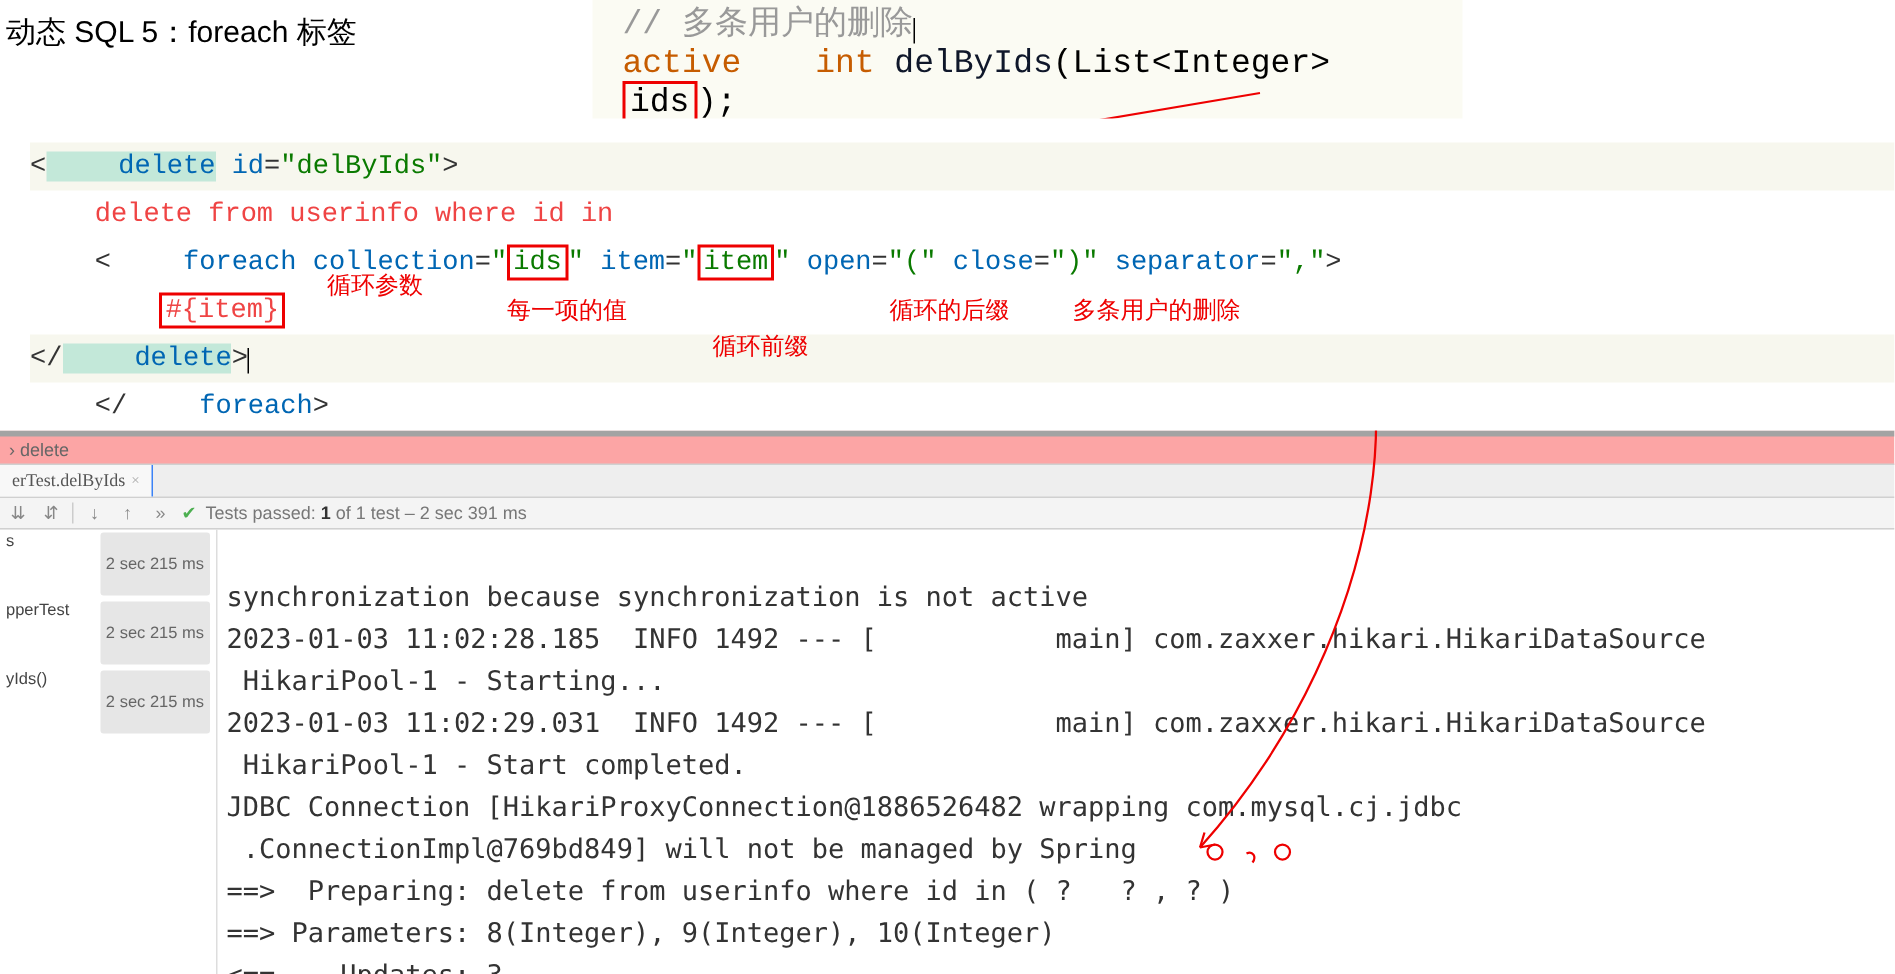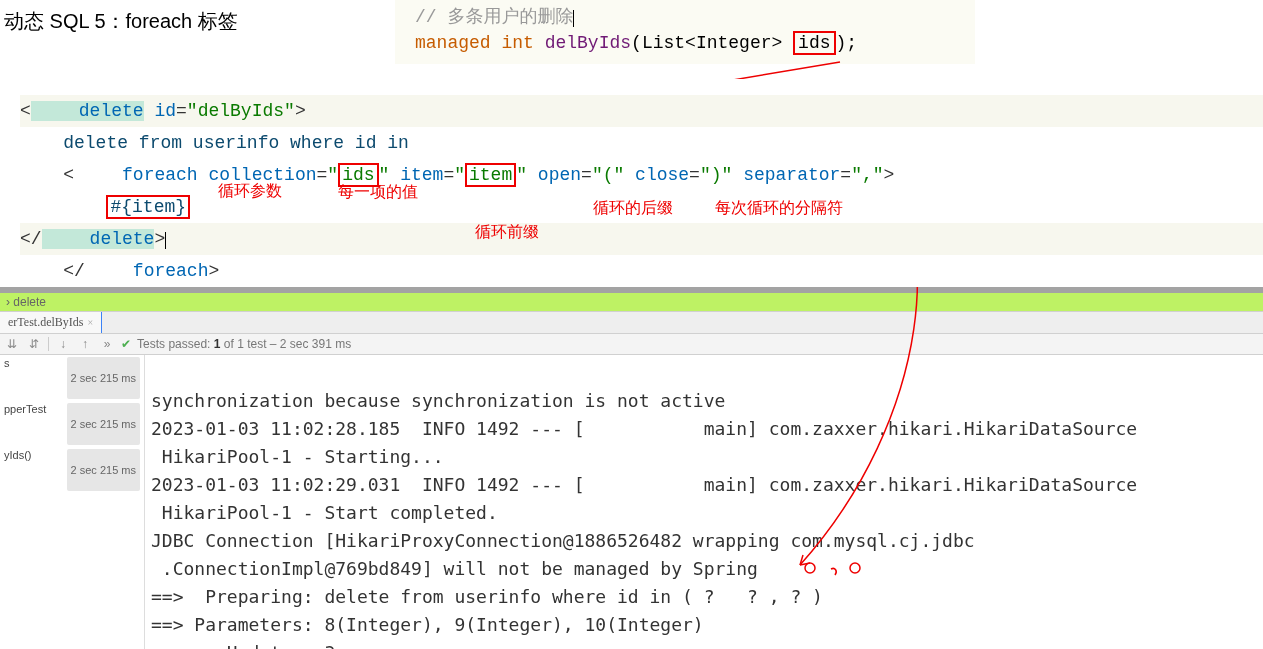--- a/index.html
+++ b/index.html
@@ -1,41 +1,41 @@
 <!DOCTYPE html>
 <html><head>
   <meta charset="utf-8">
   <style>
     * { box-sizing: border-box; margin: 0; padding: 0; }
     body { font-family: "Microsoft YaHei", sans-serif; font-size: 14px; background: #fff; width: 1263px; }
     .mono { font-family: Consolas, "Courier New", monospace; }
     .title { font-size: 20px; padding: 8px 0 0 4px; color: #000; position: relative; z-index: 5; }
     
-    .java-snip { position: absolute; left: 395px; top: 0; width: 580px; background: #fbfbf3; padding: 4px 20px 8px; font-size: 18px; line-height: 26px; }
+    .java-snip { position: absolute; left: 395px; top: 0; width: 580px; background: #fbfbf3; padding: 4px 20px 8px; font-size: 22px; line-height: 26px; }
     .java-comment { color: #999; }
     .kw-public { color: #c65c00; }
-    .kw-int { color: #c65c00; }
-    .method { color: #701a75; }
+    .kw-int { color: #c65c00; margin-left: 36px; }
+    .method { color: #0f172a; }
     .param-box { border: 2px solid #e00; padding: 0 3px; }
     .cursor-line { display: inline-block; border-left: 1px solid #000; height: 17px; vertical-align: text-bottom; }
     
     .xml-block { padding: 16px 0 0 20px; background: #fff; margin-top: 44px; font-size: 18px; line-height: 32px; }
     .xml-line { white-space: pre; }
     .xml-tag { color: #0066b3; padding-left: 48px; }
     .xml-attr { color: #0066b3; }
-    .xml-text { color: #0c4a6e; text-align: center; }
+    .xml-text { color: #ef4444; text-align: center; }
     .xml-str { color: #0a7a00; }
     .xml-punct { color: #333; }
     .full-line { background: #f7f7ee; }
     .hlb { background: #c3e8d9; }
     .red-box { border: 2px solid #e00; padding: 0 2px; }
     
     .ann-row { position: absolute; color: #e00; font-size: 16px; font-family: "Microsoft YaHei", sans-serif; }
     
-    .breadcrumb { background: #bef264; border-top: 6px solid #a3a3a3; border-bottom: 1px solid #d0d0d0; padding: 2px 6px; font-size: 12px; color: #666; }
+    .breadcrumb { background: #fca5a5; border-top: 4px solid #a3a3a3; border-bottom: 1px solid #d0d0d0; padding: 2px 6px; font-size: 12px; color: #666; }
     
     .tabbar { display: flex; border-bottom: 1px solid #d0d0d0; background: #eee; font-size: 12px; }
     .tab { padding: 3px 8px; background: #f8f8f8; color: #555; display: flex; align-items: center; gap: 4px; border-right: 1px solid #3b82f6; font-family: Liberation Serif, serif; }
     .tab .x { color: #aaa; font-size: 10px; }
     
     .toolbar { display: flex; align-items: center; border-bottom: 1px solid #d0d0d0; background: #f4f4f4; font-size: 12px; padding: 2px 4px; gap: 6px; }
     .tb-icon { width: 16px; height: 16px; display: inline-flex; align-items: center; justify-content: center; color: #888; }
     .tb-sep { width: 1px; height: 14px; background: #ccc; }
     .check { color: #4caf50; }
     .tb-text { color: #777; }
@@ -53,38 +53,38 @@
   </style>
 </head>
 <body>
 
 <div style="position:relative; width:1263px;">
 
   <div class="title">动态 SQL 5：foreach 标签</div>
 
   <div class="java-snip mono">
     <span class="java-comment">//  多条用户的删除</span><span class="cursor-line"></span><br>
-    <span class="kw-public">managed</span>
+    <span class="kw-public">active</span>
     <span class="kw-int">int</span>
     <span class="method">delByIds</span><span>(List&lt;Integer&gt; </span><span class="param-box">ids</span><span>);</span>
   </div>
 
   <div class="xml-block mono" style="position:relative; z-index:5;">
     <div class="xml-line full-line"><span class="xml-punct">&lt;</span><span class="xml-tag hlb">delete</span> <span class="xml-attr">id</span><span class="xml-punct">=</span><span class="xml-str">"delByIds"</span><span class="xml-punct">&gt;</span></div>
     <div class="xml-line">    <span class="xml-text">delete from userinfo where id in</span></div>
     <div class="xml-line">    <span class="xml-punct">&lt;</span><span class="xml-tag">foreach</span> <span class="xml-attr">collection</span><span class="xml-punct">=</span><span class="xml-str">"</span><span class="xml-str red-box">ids</span><span class="xml-str">"</span> <span class="xml-attr">item</span><span class="xml-punct">=</span><span class="xml-str">"</span><span class="xml-str red-box">item</span><span class="xml-str">"</span> <span class="xml-attr">open</span><span class="xml-punct">=</span><span class="xml-str">"("</span> <span class="xml-attr">close</span><span class="xml-punct">=</span><span class="xml-str">")"</span> <span class="xml-attr">separator</span><span class="xml-punct">=</span><span class="xml-str">","</span><span class="xml-punct">&gt;</span></div>
     <div class="xml-line">        <span class="xml-text red-box">#{item}</span></div>
     <div class="xml-line full-line"><span class="xml-punct">&lt;/</span><span class="xml-tag hlb">delete</span><span class="xml-punct">&gt;</span><span class="cursor-line"></span></div>
     <div class="xml-line">    <span class="xml-punct">&lt;/</span><span class="xml-tag">foreach</span><span class="xml-punct">&gt;</span></div>
 
     <div class="ann-row" style="left:218px; top:96px;">循环参数</div>
-    <div class="ann-row" style="left:338px; top:97px;">每一项的值</div>
+    <div class="ann-row" style="left:338px; top:113px;">每一项的值</div>
     <div class="ann-row" style="left:475px; top:113px;margin-top:24px;">循环前缀</div>
     <div class="ann-row" style="left:593px; top:113px;">循环的后缀</div>
-    <div class="ann-row" style="left:715px; top:113px;">每次循环的分隔符</div>
+    <div class="ann-row" style="left:715px; top:113px;">多条用户的删除</div>
   </div>
 
   <div class="breadcrumb">›   delete</div>
 
   <div class="tabbar">
     <div class="tab">
       <span>erTest.delByIds</span>
       <span class="x">×</span>
     </div>
   </div>

